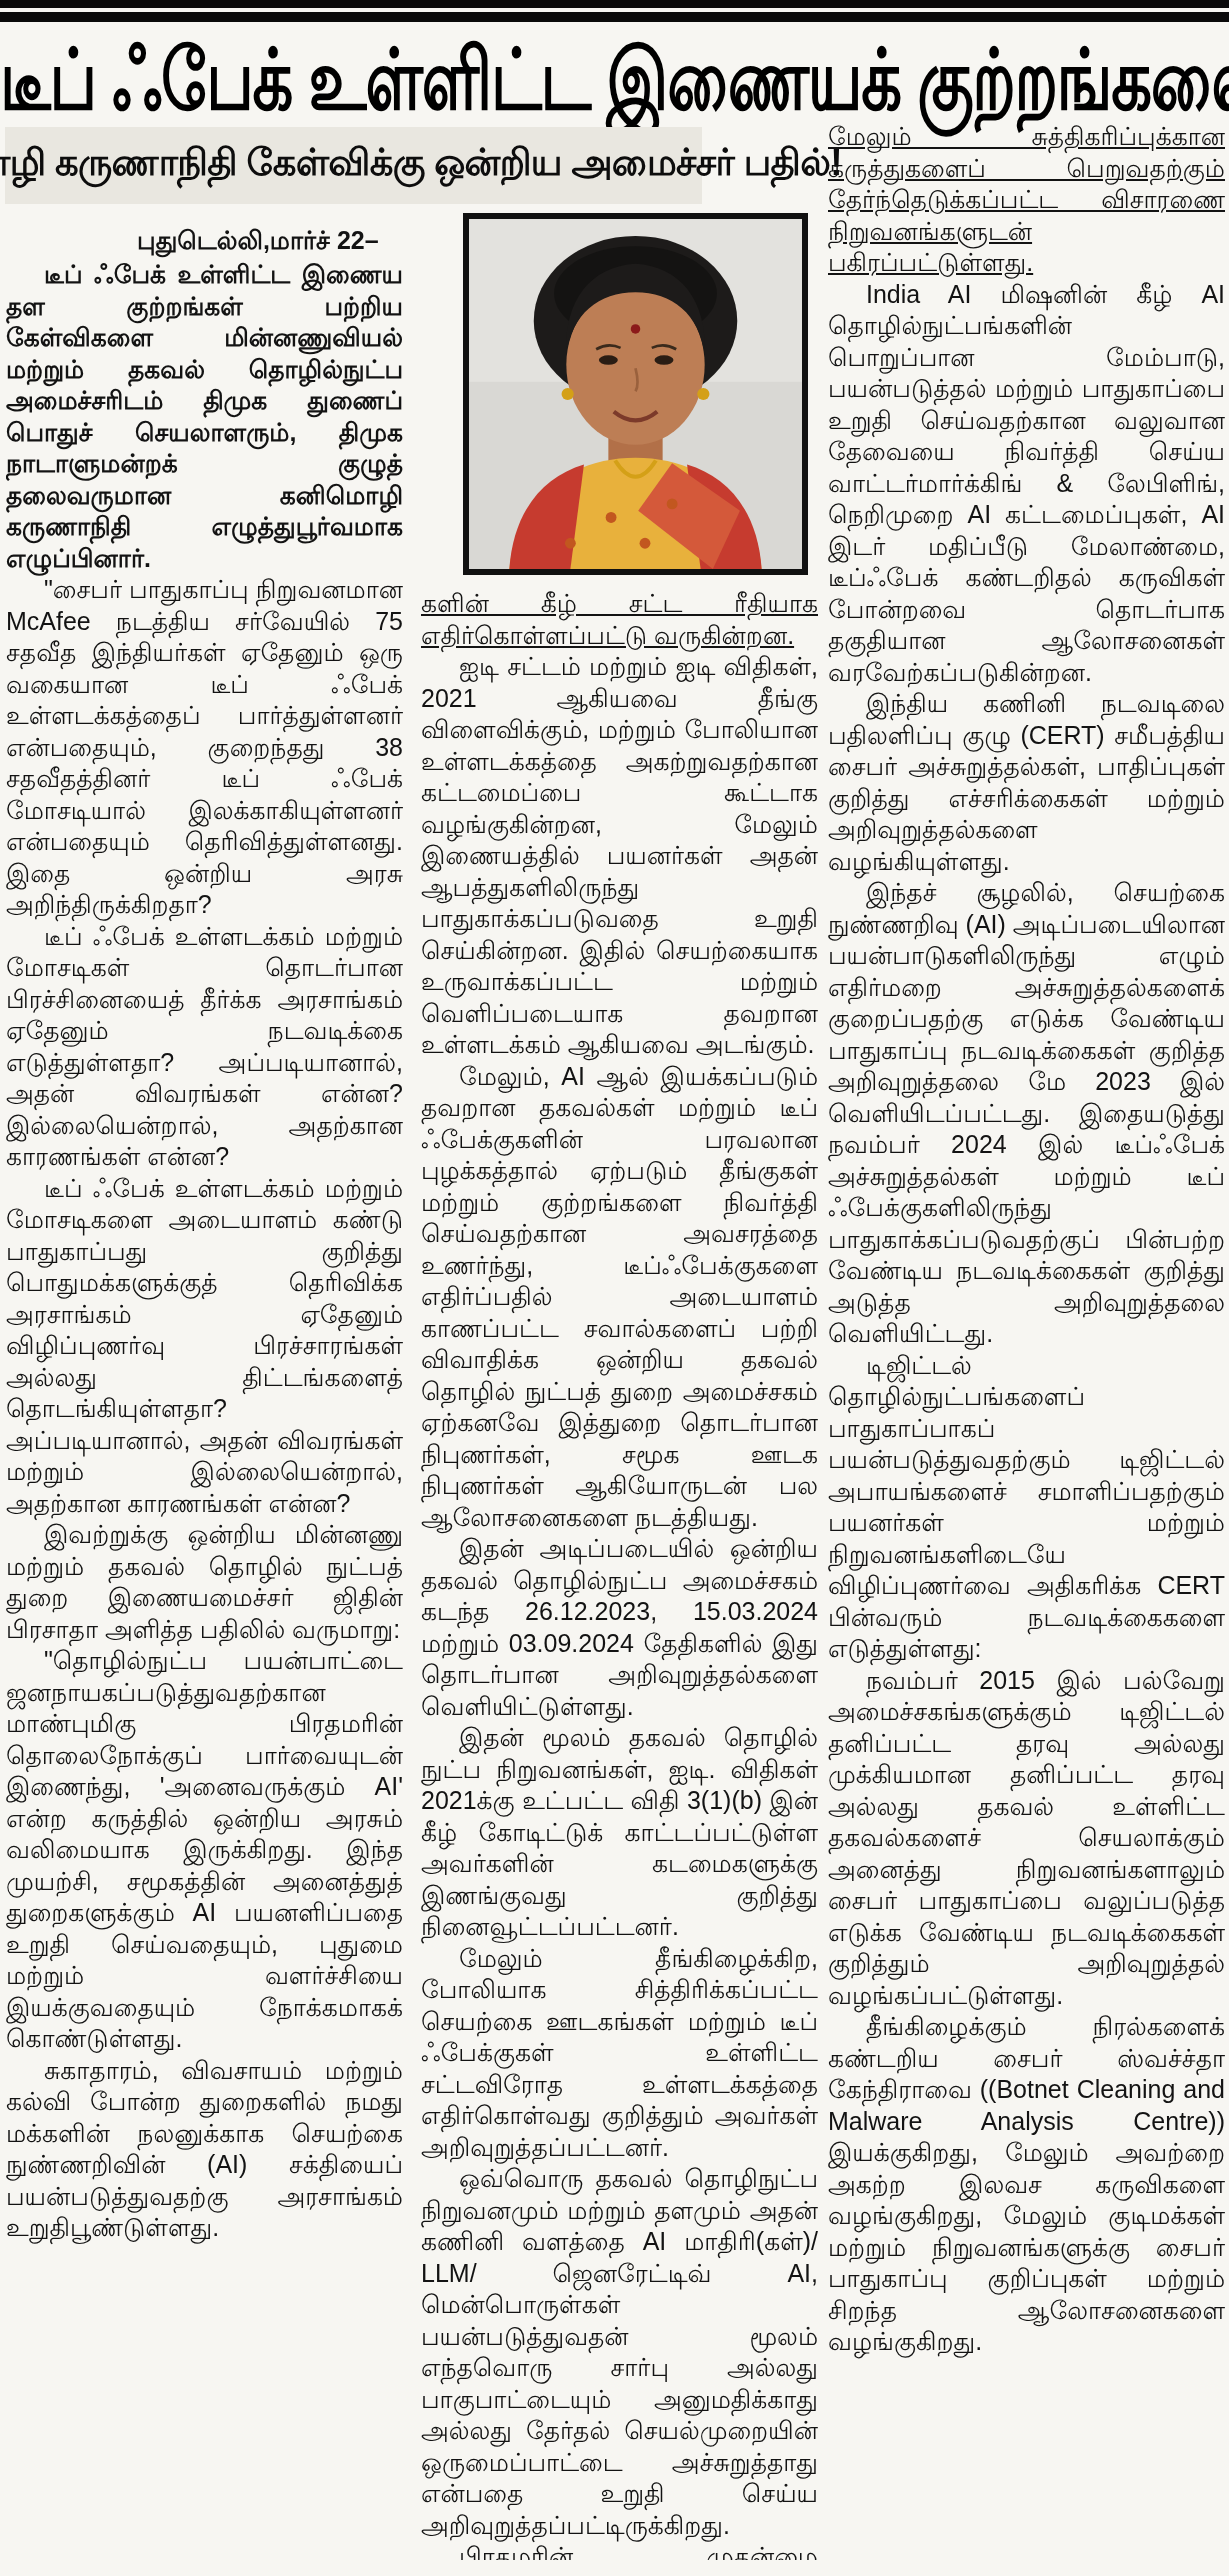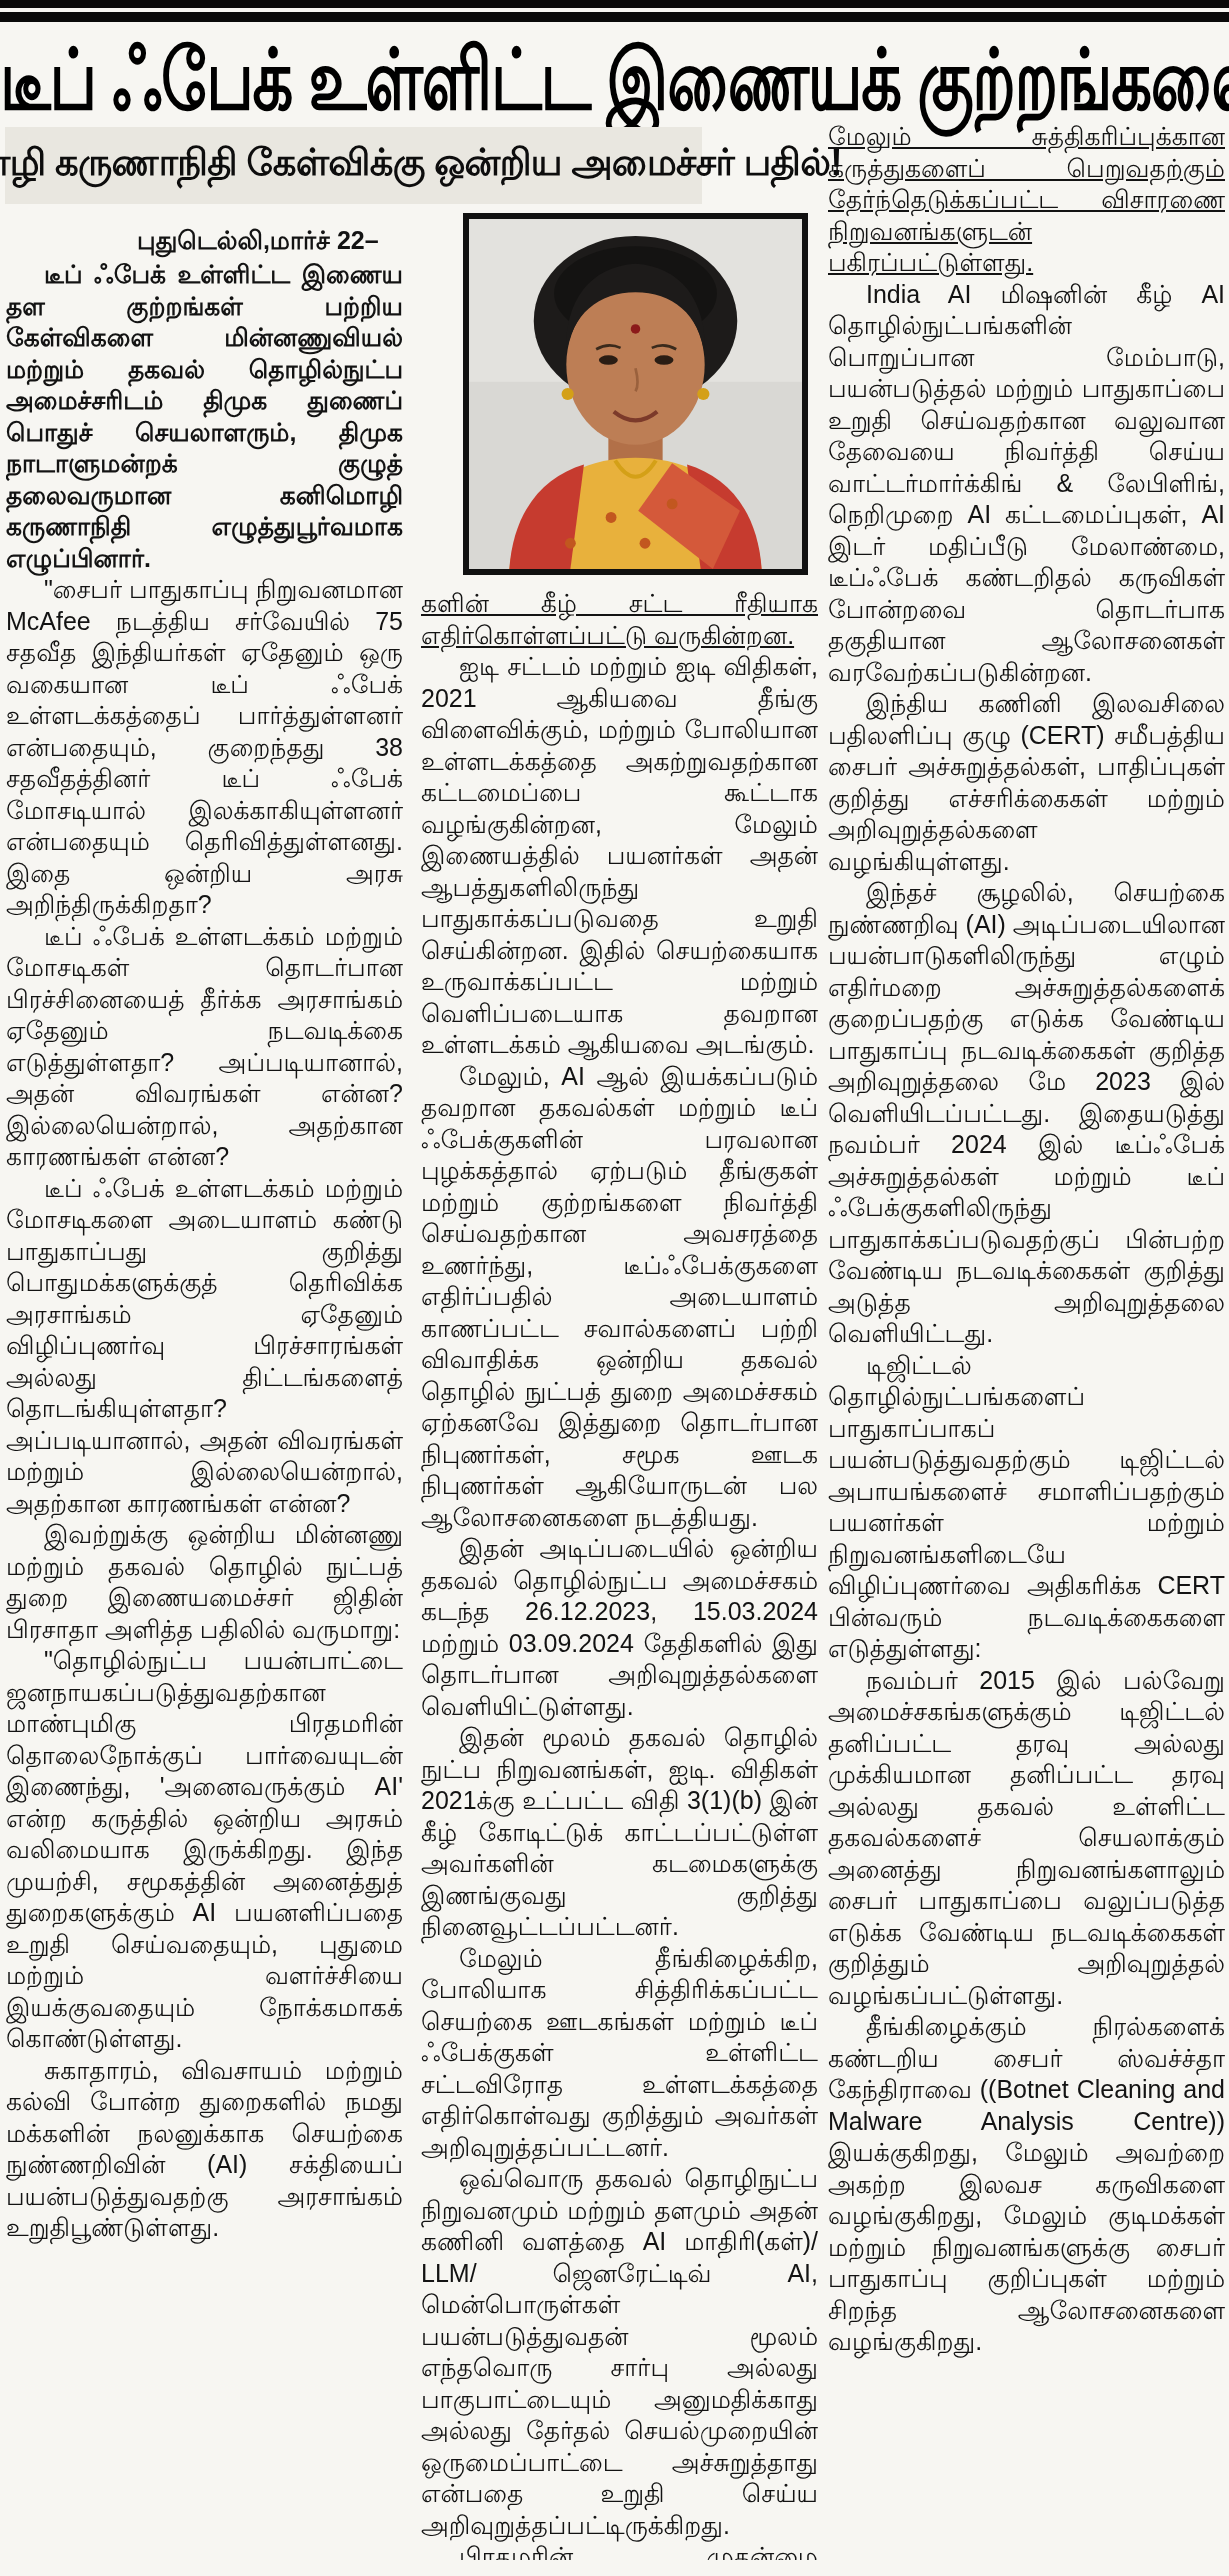--- a/index.html
+++ b/index.html
@@ -127,21 +127,21 @@
     <p>இதன் மூலம் தகவல் தொழில் நுட்ப நிறுவனங்கள், ஐடி. விதிகள் 2021க்கு உட்பட்ட விதி 3(1)(b) இன் கீழ் கோடிட்டுக் காட்டப்பட்டுள்ள அவர்களின் கடமைகளுக்கு இணங்குவது குறித்து நினைவூட்டப்பட்டனர்.</p>
     <p>மேலும் தீங்கிழைக்கிற, போலியாக சித்திரிக்கப்பட்ட செயற்கை ஊடகங்கள் மற்றும் டீப் ஃபேக்குகள் உள்ளிட்ட சட்டவிரோத உள்ளடக்கத்தை எதிர்கொள்வது குறித்தும் அவர்கள் அறிவுறுத்தப்பட்டனர்.</p>
     <p>ஒவ்வொரு தகவல் தொழிநுட்ப நிறுவனமும் மற்றும் தளமும் அதன் கணினி வளத்தை AI மாதிரி(கள்)/ LLM/ ஜெனரேட்டிவ் AI, மென்பொருள்கள் பயன்படுத்துவதன் மூலம் எந்தவொரு சார்பு அல்லது பாகுபாட்டையும் அனுமதிக்காது அல்லது தேர்தல் செயல்முறையின் ஒருமைப்பாட்டை அச்சுறுத்தாது என்பதை உறுதி செய்ய அறிவுறுத்தப்பட்டிருக்கிறது.</p>
     <p>பிரதமரின் முதன்மை அறிவியல் ஆலோசகர் (PSA) தலைமையில், இந்திய கல்வித்துறை, தொழில்துறை மற்றும் அரசாங்கத்தைச் சேர்ந்த பல்வேறு தரப்பினருடன், இந்தியாவுக்கான குறிப்பிட்ட ஒழுங்குமுறை AI கட்டமைப்பிற்கான ஆலோசனைக் குழுவை அரசாங்கம் அமைத்துள்ளது.</p>
 
   </div>
 
   <div class="col" id="col3">
     <p class="cont">மேலும் சுத்திகரிப்புக்கான கருத்துகளைப் பெறுவதற்கும் தேர்ந்தெடுக்கப்பட்ட விசாரணை நிறுவனங்களுடன் பகிரப்பட்டுள்ளது.</p>
     <p>India AI மிஷனின் கீழ் AI தொழில்நுட்பங்களின் பொறுப்பான மேம்பாடு, பயன்படுத்தல் மற்றும் பாதுகாப்பை உறுதி செய்வதற்கான வலுவான தேவையை நிவர்த்தி செய்ய வாட்டர்மார்க்கிங் &amp; லேபிளிங், நெறிமுறை AI கட்டமைப்புகள், AI இடர் மதிப்பீடு மேலாண்மை, டீப்ஃபேக் கண்டறிதல் கருவிகள் போன்றவை தொடர்பாக தகுதியான ஆலோசனைகள் வரவேற்கப்படுகின்றன.</p>
-    <p>இந்திய கணினி இலவசிலை பதிலளிப்பு குழு (CERT) சமீபத்திய சைபர் அச்சுறுத்தல்கள், பாதிப்புகள் குறித்து எச்சரிக்கைகள் மற்றும் அறிவுறுத்தல்களை வழங்கியுள்ளது.</p>
+    <p>இந்திய கணினி நடவடிலை பதிலளிப்பு குழு (CERT) சமீபத்திய சைபர் அச்சுறுத்தல்கள், பாதிப்புகள் குறித்து எச்சரிக்கைகள் மற்றும் அறிவுறுத்தல்களை வழங்கியுள்ளது.</p>
     <p>இந்தச் சூழலில், செயற்கை நுண்ணறிவு (AI) அடிப்படையிலான பயன்பாடுகளிலிருந்து எழும் எதிர்மறை அச்சுறுத்தல்களைக் குறைப்பதற்கு எடுக்க வேண்டிய பாதுகாப்பு நடவடிக்கைகள் குறித்த அறிவுறுத்தலை மே 2023 இல் வெளியிடப்பட்டது. இதையடுத்து நவம்பர் 2024 இல் டீப்ஃபேக் அச்சுறுத்தல்கள் மற்றும் டீப் ஃபேக்குகளிலிருந்து பாதுகாக்கப்படுவதற்குப் பின்பற்ற வேண்டிய நடவடிக்கைகள் குறித்து அடுத்த அறிவுறுத்தலை வெளியிட்டது.</p>
     <p>டிஜிட்டல் தொழில்நுட்பங்களைப் பாதுகாப்பாகப் பயன்படுத்துவதற்கும் டிஜிட்டல் அபாயங்களைச் சமாளிப்பதற்கும் பயனர்கள் மற்றும் நிறுவனங்களிடையே விழிப்புணர்வை அதிகரிக்க CERT பின்வரும் நடவடிக்கைகளை எடுத்துள்ளது:</p>
     <p>நவம்பர் 2015 இல் பல்வேறு அமைச்சகங்களுக்கும் டிஜிட்டல் தனிப்பட்ட தரவு அல்லது முக்கியமான தனிப்பட்ட தரவு அல்லது தகவல் உள்ளிட்ட தகவல்களைச் செயலாக்கும் அனைத்து நிறுவனங்களாலும் சைபர் பாதுகாப்பை வலுப்படுத்த எடுக்க வேண்டிய நடவடிக்கைகள் குறித்தும் அறிவுறுத்தல் வழங்கப்பட்டுள்ளது.</p>
     <p>தீங்கிழைக்கும் நிரல்களைக் கண்டறிய சைபர் ஸ்வச்ச்தா கேந்திராவை ((Botnet Cleaning and Malware Analysis Centre)) இயக்குகிறது, மேலும் அவற்றை அகற்ற இலவச கருவிகளை வழங்குகிறது, மேலும் குடிமக்கள் மற்றும் நிறுவனங்களுக்கு சைபர் பாதுகாப்பு குறிப்புகள் மற்றும் சிறந்த ஆலோசனைகளை வழங்குகிறது.</p>
 
   </div>
 
 </div>
 
 

